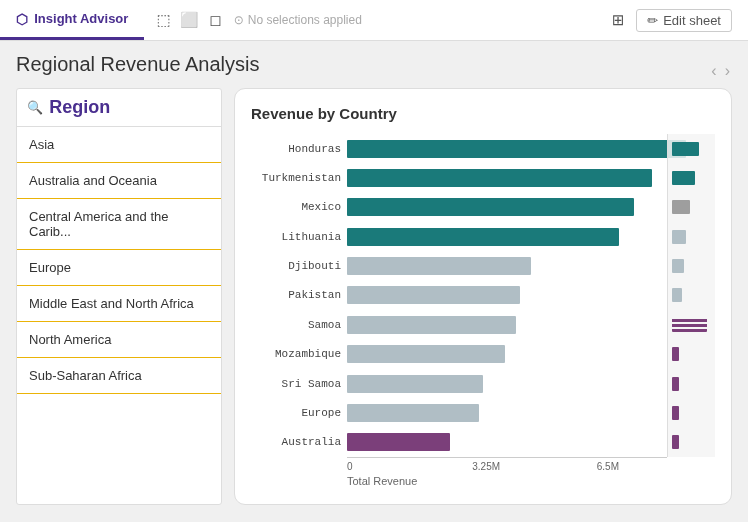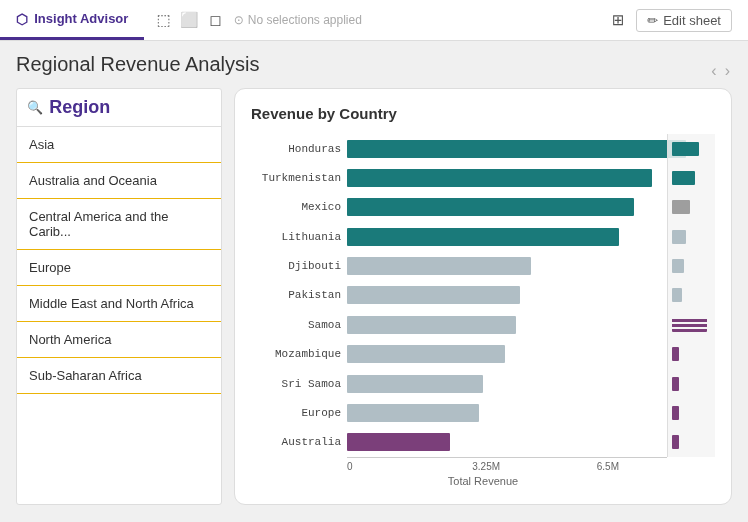--- a/index.html
+++ b/index.html
@@ -254,18 +254,18 @@
           </div>
         </div>
 
         <div style="margin-left:96px;padding-right:48px;">
           <div style="border-top:1px solid #ccc;"></div>
           <div style="display:flex;justify-content:space-between;padding-top:3px;">
             <span style="font-size:10px;color:#666;">0</span>
             <span style="font-size:10px;color:#666;margin-left:23px;">3.25M</span>
             <span style="font-size:10px;color:#666;margin-right:48px;">6.5M</span>
           </div>
-          <div style="text-align:center;font-size:11px;color:#666;margin-top:3px;padding-right:48px;">Total Revenue</div>
+          <div style="font-size:11px;color:#666;margin-top:3px;padding-right:48px;">Total Revenue</div>
         </div>
       </div>
     </div>
   </div>
 </div>
 
 </body></html>

